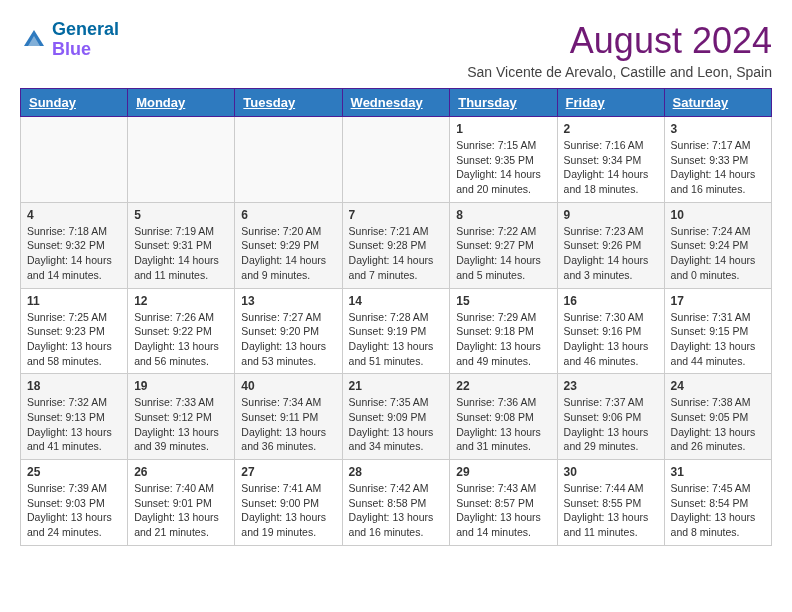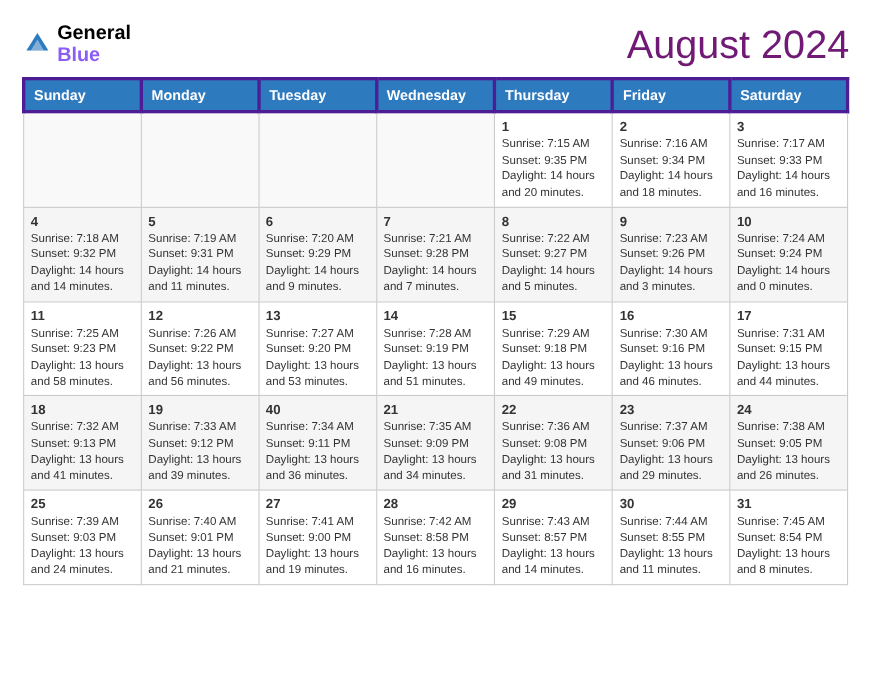--- a/index.html
+++ b/index.html
@@ -19,21 +19,21 @@
     .logo {
       display: flex;
       align-items: center;
       gap: 4px;
     }
     .logo-text {
       font-size: 18px;
       font-weight: bold;
       line-height: 1.1;
     }
-    .logo-general { color: #000000; }
+    .logo-general { color: #0369a1; }
     .logo-blue { color: #8b5cf6; }
     .logo-icon {
       width: 28px;
       height: 28px;
     }
     .title-area {
       text-align: right;
     }
     .month-title {
       font-size: 36px;
@@ -50,21 +50,22 @@
       border-collapse: collapse;
       margin-top: 8px;
     }
     .calendar th {
       background-color: #2e7abf;
       color: #fff;
       text-align: left;
       padding: 6px 8px;
       font-size: 13px;
       font-weight: bold;
-      border: 3px solid #4c1d95;
+      border: 1px solid #4c1d95;
+      text-decoration: underline;
     }
     .calendar td {
       border: 1px solid #ccc;
       vertical-align: top;
       padding: 5px 6px;
       font-size: 11px;
       color: #333;
       width: 108px;
       min-height: 70px;
     }
@@ -100,20 +101,21 @@
       <polygon points="14,4 24,20 4,20" fill="#2e7abf"></polygon>
       <polygon points="14,10 20,20 8,20" fill="#fff" opacity="0.4"></polygon>
     </svg>
     <div class="logo-text">
       <span class="logo-general">General</span><br>
       <span class="logo-blue">Blue</span>
     </div>
   </div>
   <div class="title-area">
     <div class="month-title">August 2024</div>
+    <div class="subtitle">San Vicente de Arevalo, Castille and Leon, Spain</div>
   </div>
 </div>
 
 <table class="calendar">
   <thead>
     <tr>
       <th>Sunday</th>
       <th>Monday</th>
       <th>Tuesday</th>
       <th>Wednesday</th>

